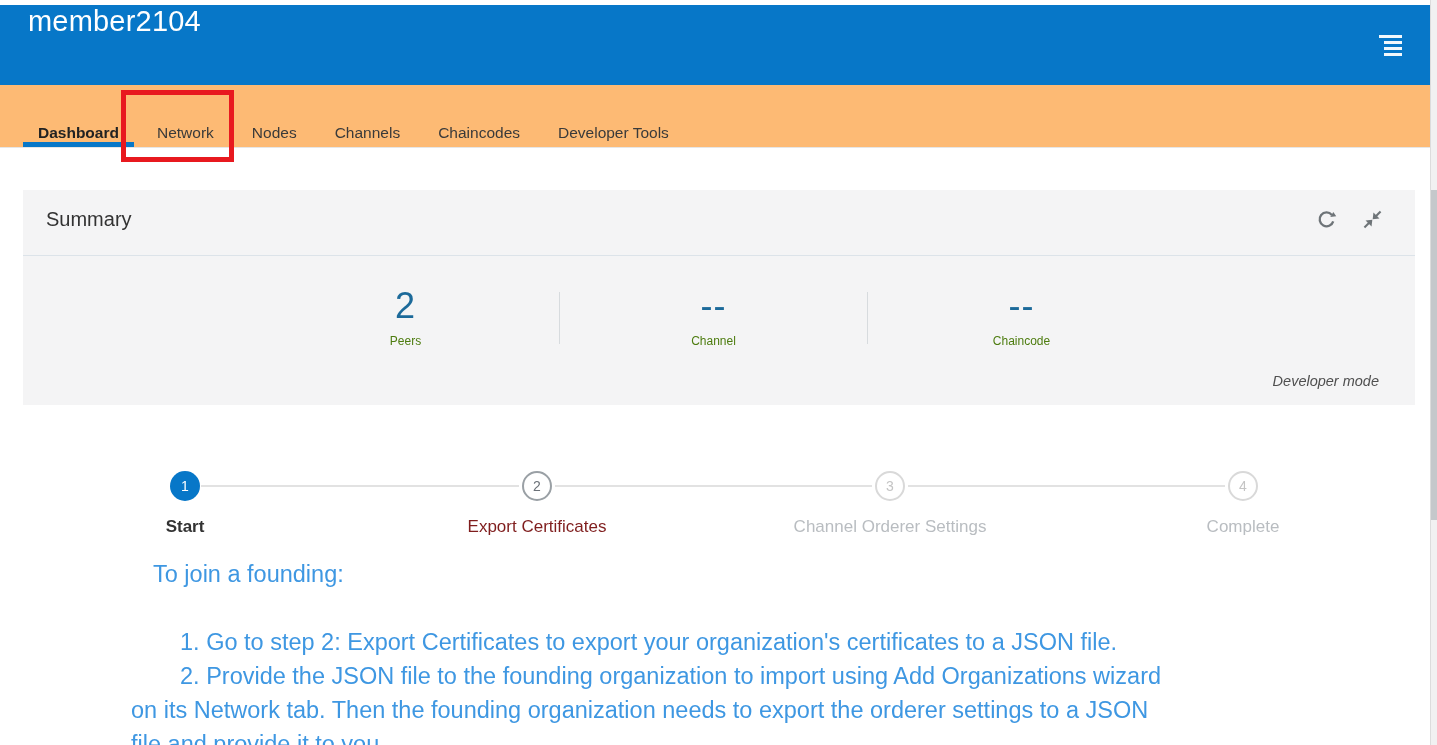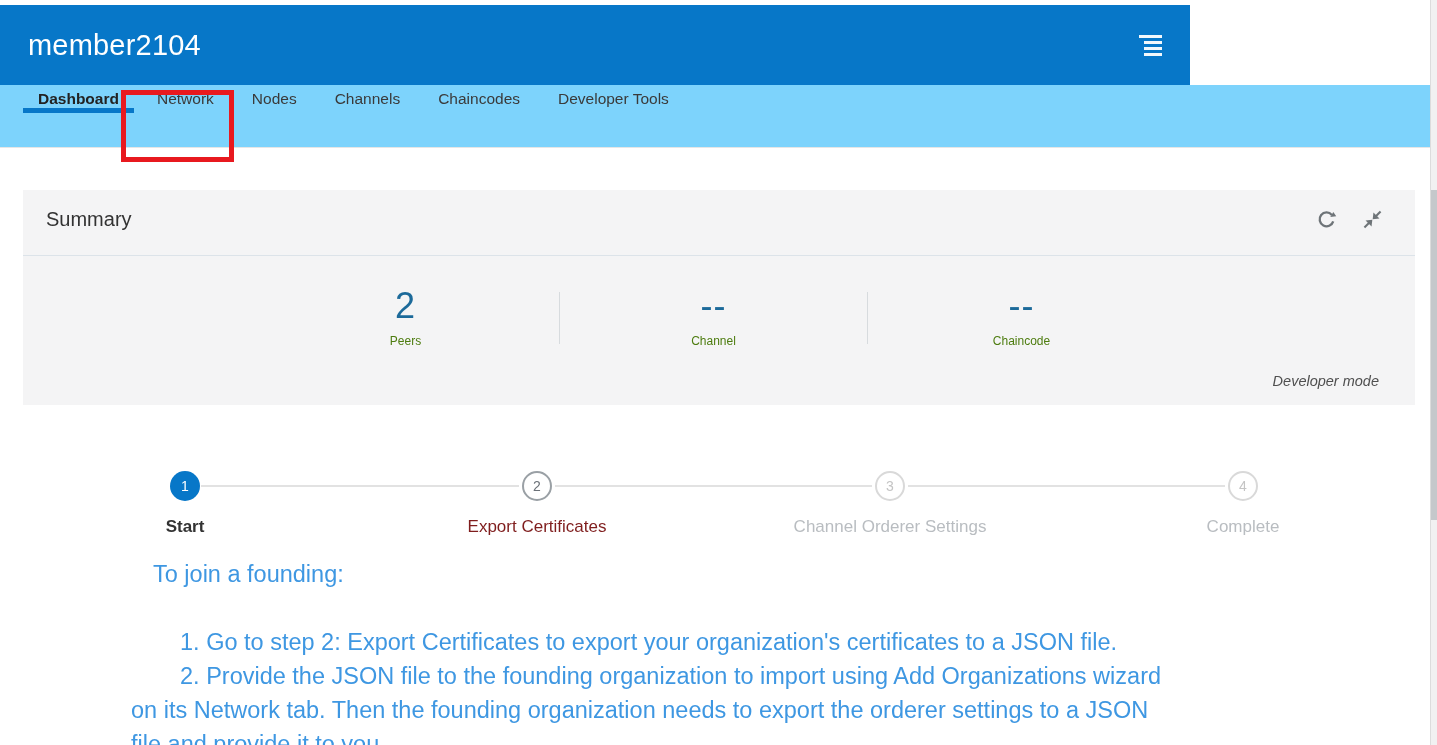--- a/index.html
+++ b/index.html
@@ -7,23 +7,23 @@
     width: 1437px; height: 745px;
     overflow: hidden;
     background: #ffffff;
     font-family: "Liberation Sans", sans-serif;
   }
   
   .top-strip { height: 5px; background: #ffffff; }
   .app-header {
     position: relative;
     height: 80px;
-    width: 1190px;
+    width: 1430px;
     background: #0777C8;
-    display: flex; align-items: center;
+    display: flex; align-items: flex-start;
   }
   .app-title {
     color: #ffffff;
     font-size: 29px;
     font-weight: 400;
     margin-left: 28px;
     letter-spacing: 0.2px;
   }
   .menu-icon {
     position: absolute;
@@ -37,23 +37,23 @@
   }
   .menu-icon .b1 { top: 0;  width: 23px; }
   .menu-icon .b2 { top: 6px;  width: 18px; }
   .menu-icon .b3 { top: 12px; width: 18px; }
   .menu-icon .b4 { top: 18px; width: 18px; }
   
   .tab-bar {
     position: relative;
     height: 63px;
     width: 1430px;
-    background: #7dd3fc;
+    background: #fdba74;
     display: flex;
-    align-items: flex-start;
+    align-items: flex-end;
     padding-left: 23px;
     border-bottom: 1px solid #e6e6e6;
   }
   .tab {
     display: flex; align-items: center;
     padding: 0 15px;
     margin-right: 8px;
     font-size: 15.5px;
     color: #3a3a3a;
     cursor: pointer;

